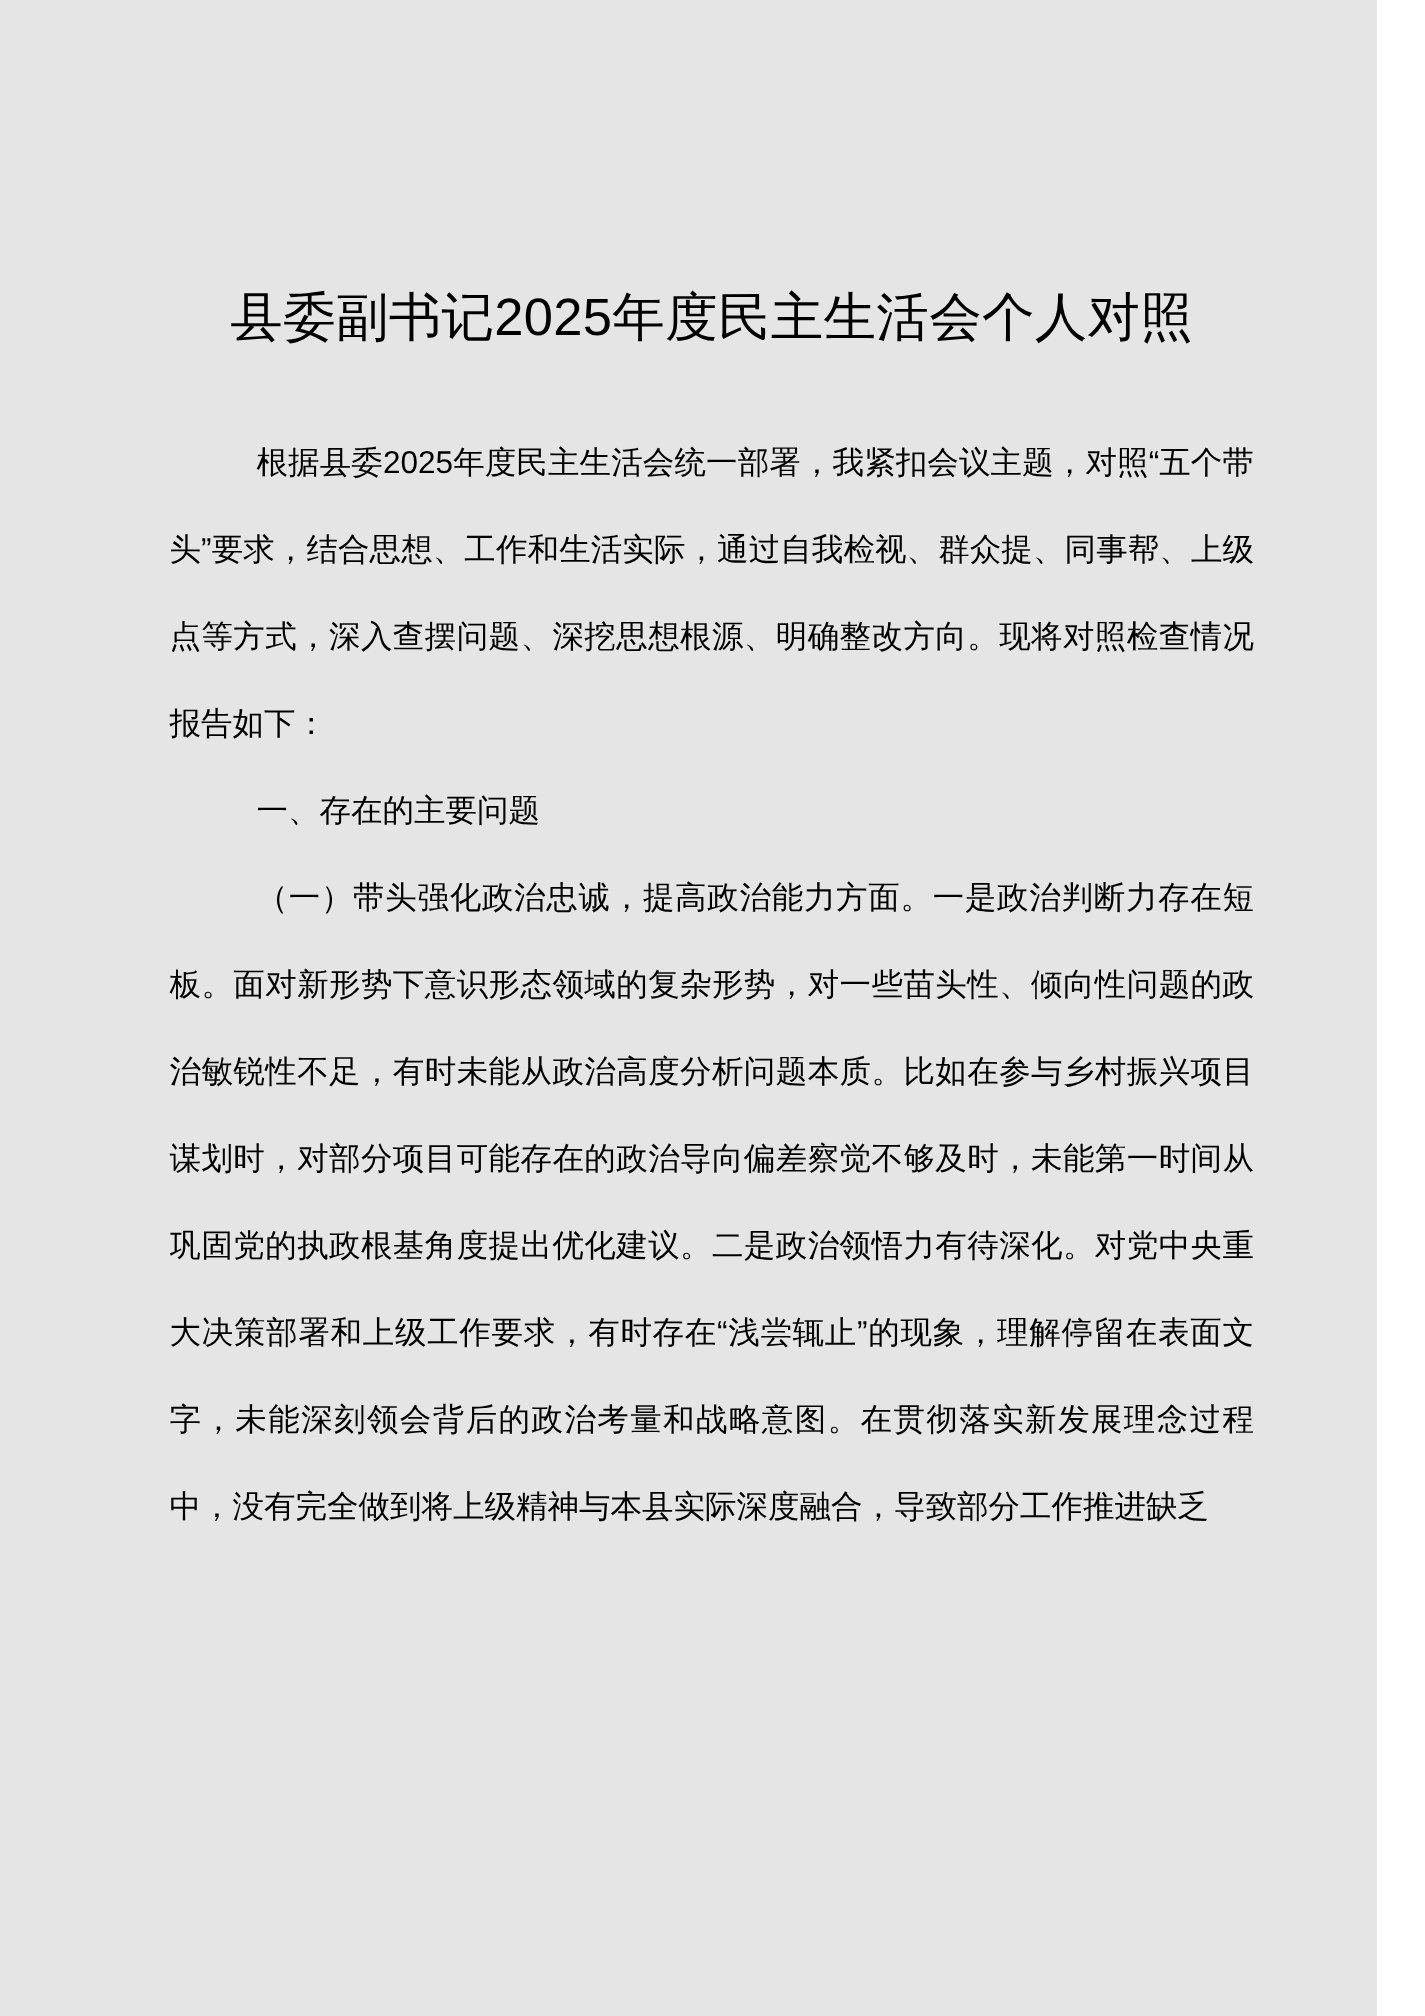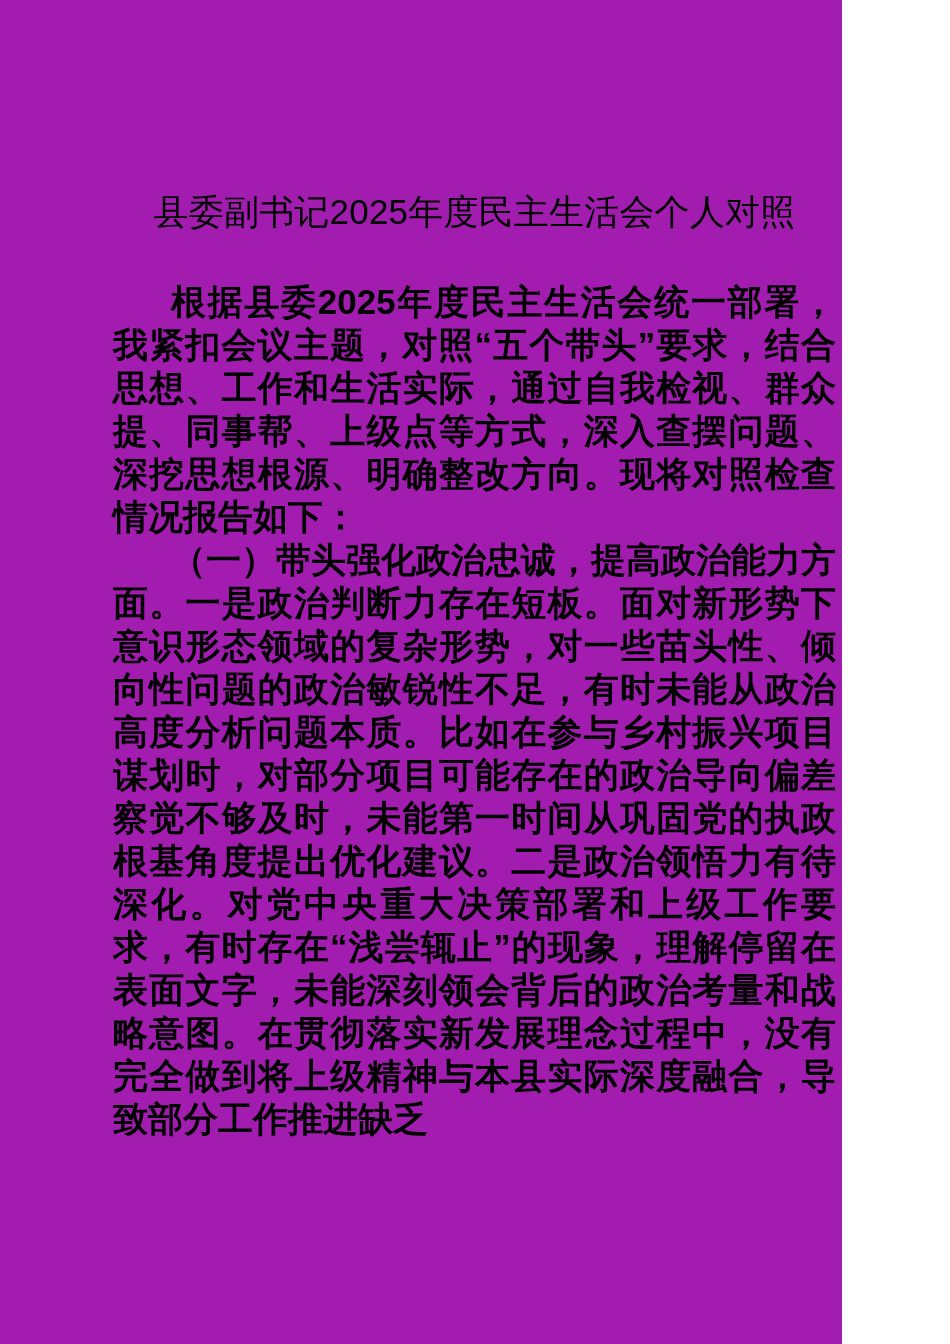--- a/index.html
+++ b/index.html
@@ -11,23 +11,23 @@
     width: 950px;
     height: 1344px;
     overflow: hidden;
     font-family: "Liberation Sans", "DejaVu Sans", sans-serif;
     color: #000000;
     -webkit-font-smoothing: antialiased;
   }
 
   .page {
     position: relative;
-    width: 842px;
+    width: 918px;
     height: 1344px;
-    background: #a21caf;
+    background: #e5e5e5;
     box-sizing: border-box;
   }
 
   .doc-body {
     position: absolute;
     left: 113px;
     top: 0;
     width: 723px;
   }
 
@@ -41,23 +41,23 @@
     letter-spacing: 0.2px;
     white-space: normal;
   }
 
   .title-line {
     display: block;
   }
 
   .para {
     margin: 0;
-    font-size: 35px;
-    font-weight: 700;
-    line-height: 43px;
+    font-size: 21px;
+    font-weight: 400;
+    line-height: 58px;
     text-align: justify;
     text-justify: inter-character;
     text-align-last: left;
     text-indent: 58px;
     letter-spacing: 0px;
     word-break: break-all;
   }
 
   .para--lead {
     margin-top: 32px;
@@ -78,18 +78,19 @@
 <div class="page">
 
   <div class="doc-body">
 
     <h1 class="doc-title">
       <span class="title-line">县委副书记2025年度民主生活会个人对照</span>
     </h1>
 
     <p class="para para--lead">根据县委2025年度民主生活会统一部署，我紧扣会议主题，对照“五个带头”要求，结合思想、工作和生活实际，通过自我检视、群众提、同事帮、上级点等方式，深入查摆问题、深挖思想根源、明确整改方向。现将对照检查情况报告如下：</p>
 
+    <p class="para para--heading">一、存在的主要问题</p>
 
     <p class="para para--clipped">（一）带头强化政治忠诚，提高政治能力方面。一是政治判断力存在短板。面对新形势下意识形态领域的复杂形势，对一些苗头性、倾向性问题的政治敏锐性不足，有时未能从政治高度分析问题本质。比如在参与乡村振兴项目谋划时，对部分项目可能存在的政治导向偏差察觉不够及时，未能第一时间从巩固党的执政根基角度提出优化建议。二是政治领悟力有待深化。对党中央重大决策部署和上级工作要求，有时存在“浅尝辄止”的现象，理解停留在表面文字，未能深刻领会背后的政治考量和战略意图。在贯彻落实新发展理念过程中，没有完全做到将上级精神与本县实际深度融合，导致部分工作推进缺乏</p>
 
   </div>
 
 </div>
 
 </body></html>

